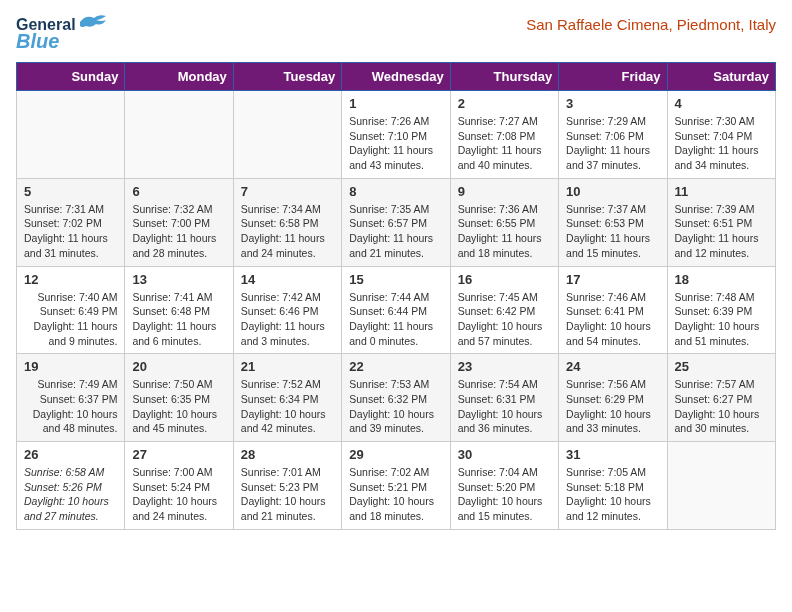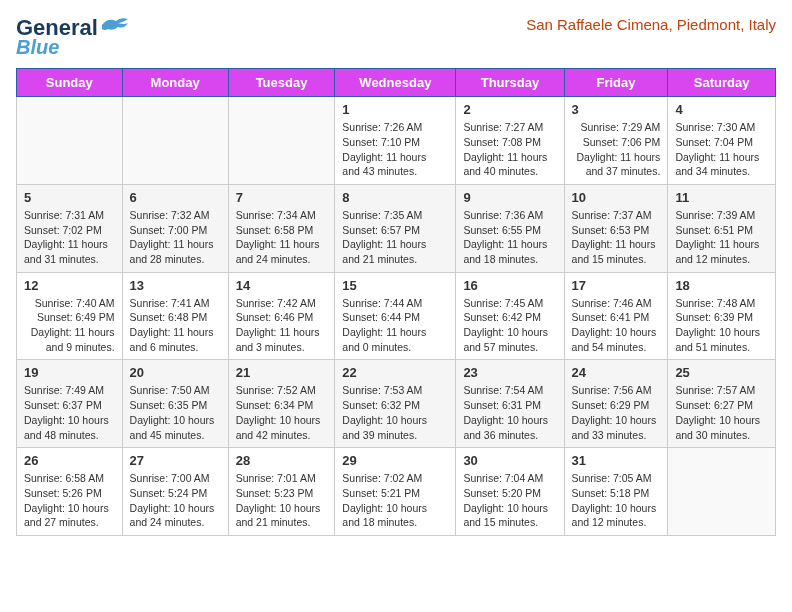--- a/index.html
+++ b/index.html
@@ -15,21 +15,21 @@
       justify-content: space-between;
       align-items: flex-start;
       margin-bottom: 10px;
     }
     .logo {
       display: flex;
       flex-direction: column;
       align-items: flex-start;
     }
     .logo-text {
-      font-size: 22px;
+      font-size: 16px;
       font-weight: bold;
       color: #1a3a5c;
       line-height: 1.1;
     }
     .logo-text span {
       color: #4a9fd4;
     }
     .title-area {
       text-align: right;
     }
@@ -42,24 +42,24 @@
       font-size: 15px;
       color: #c2410c;
       font-weight: normal;
     }
     .calendar {
       width: 100%;
       border-collapse: collapse;
       border: 1px solid #ccc;
     }
     .calendar th {
-      background-color: #d946ef;
+      background-color: #701a75;
       color: #fff;
-      text-align: center;
-      padding: 6px 24px;
+      text-align: right;
+      padding: 6px 6px;
       font-size: 13px;
       border: 1px solid #2a5ea8;
     }
     .calendar td {
       vertical-align: top;
       border: 1px solid #ccc;
       padding: 5px 7px;
       width: calc(100% / 7);
       min-height: 80px;
       font-size: 11px;
@@ -133,21 +133,21 @@
         </td>
         <td>
           <span class="day-num">2</span>
           <div class="day-info" style="white-space: pre-line;">Sunrise: 7:27 AM
 Sunset: 7:08 PM
 Daylight: 11 hours
 and 40 minutes.</div>
         </td>
         <td>
           <span class="day-num">3</span>
-          <div class="day-info" style="white-space: pre-line; text-align: right;">Sunrise: 7:29 AM
+          <div class="day-info" style="white-space: pre-line;">Sunrise: 7:29 AM
 Sunset: 7:06 PM
 Daylight: 11 hours
 and 37 minutes.</div>
         </td>
         <td>
           <span class="day-num">4</span>
           <div class="day-info" style="white-space: pre-line;">Sunrise: 7:30 AM
 Sunset: 7:04 PM
 Daylight: 11 hours
 and 34 minutes.</div>
@@ -251,21 +251,21 @@
           <span class="day-num">18</span>
           <div class="day-info" style="white-space: pre-line;">Sunrise: 7:48 AM
 Sunset: 6:39 PM
 Daylight: 10 hours
 and 51 minutes.</div>
         </td>
       </tr>
       <tr>
         <td>
           <span class="day-num">19</span>
-          <div class="day-info" style="white-space: pre-line;">Sunrise: 7:49 AM
+          <div class="day-info" style="white-space: pre-line; text-align: right;">Sunrise: 7:49 AM
 Sunset: 6:37 PM
 Daylight: 10 hours
 and 48 minutes.</div>
         </td>
         <td>
           <span class="day-num">20</span>
           <div class="day-info" style="white-space: pre-line;">Sunrise: 7:50 AM
 Sunset: 6:35 PM
 Daylight: 10 hours
 and 45 minutes.</div>
@@ -302,21 +302,21 @@
           <span class="day-num">25</span>
           <div class="day-info" style="white-space: pre-line;">Sunrise: 7:57 AM
 Sunset: 6:27 PM
 Daylight: 10 hours
 and 30 minutes.</div>
         </td>
       </tr>
       <tr>
         <td>
           <span class="day-num">26</span>
-          <div class="day-info" style="white-space: pre-line;">Sunrise: 6:58 AM
+          <div class="day-info" style="white-space: pre-line; font-style: italic;">Sunrise: 6:58 AM
 Sunset: 5:26 PM
 Daylight: 10 hours
 and 27 minutes.</div>
         </td>
         <td>
           <span class="day-num">27</span>
           <div class="day-info" style="white-space: pre-line;">Sunrise: 7:00 AM
 Sunset: 5:24 PM
 Daylight: 10 hours
 and 24 minutes.</div>

